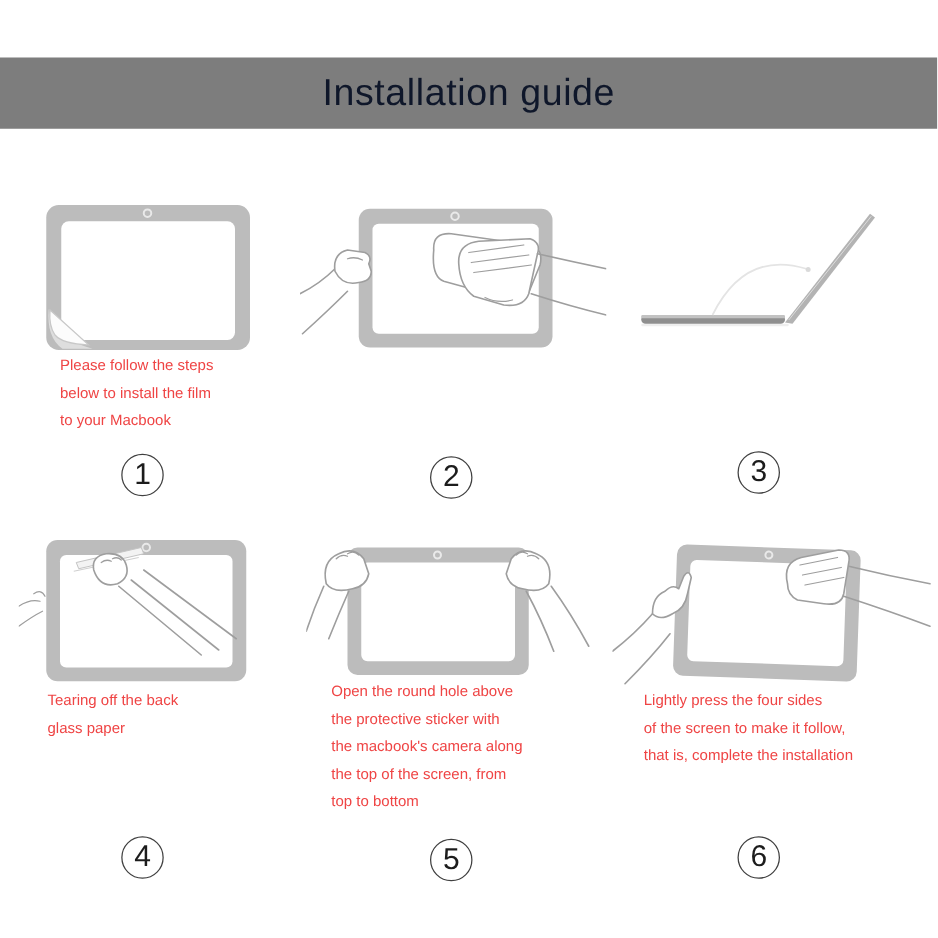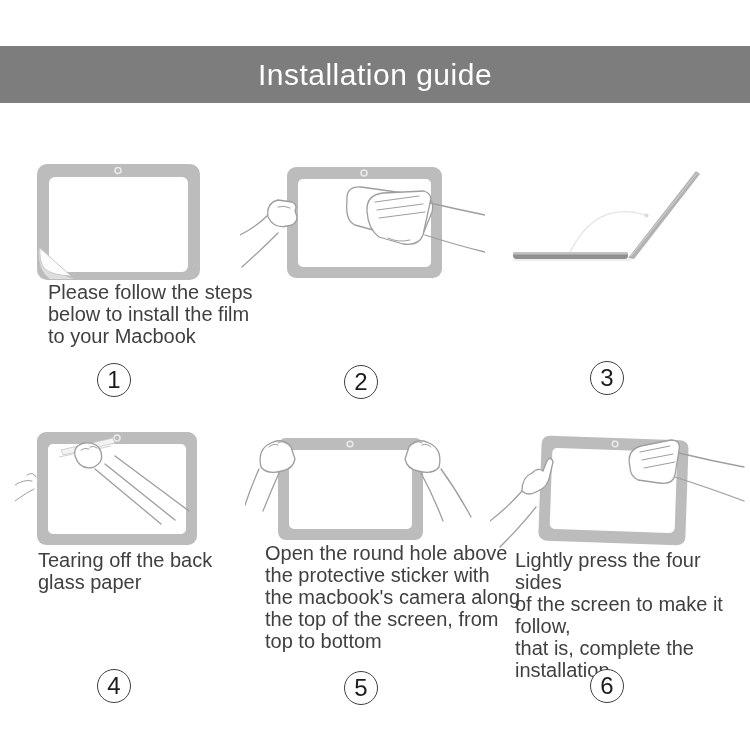--- a/index.html
+++ b/index.html
@@ -1,22 +1,22 @@
 <!DOCTYPE html>
 <html><head>
 <meta charset="utf-8">
 <style>
   html,body{margin:0;padding:0;background:#fff;}
   .canvas{position:relative;width:750px;height:750px;background:#ffffff;overflow:hidden;
           font-family:"Liberation Sans", sans-serif;}
   .titlebar{position:absolute;left:0;top:46px;width:750px;height:57px;background:#7d7d7d;
             display:flex;align-items:center;justify-content:center;}
-  .titlebar h1{margin:0;font-size:30px;font-weight:400;color:#ffffff;letter-spacing:0.5px;}
+  .titlebar h1{margin:0;font-size:30px;font-weight:400;color:#0f172a;letter-spacing:0.5px;}
   .ill{position:absolute;}
-  .caption{position:absolute;margin:0;font-size:20px;line-height:22px;color:#404040;
+  .caption{position:absolute;margin:0;font-size:12px;line-height:22px;color:#ef4444;
            white-space:pre-line;}
   .numcircle{position:absolute;width:34px;height:34px;border:1.6px solid #404040;border-radius:50%;
              display:flex;align-items:center;justify-content:center;box-sizing:border-box;
              font-size:24px;color:#1c1c1c;background:#fff;}
   
   .ln{fill:none;stroke:#9e9e9e;stroke-width:1.3;stroke-linecap:round;stroke-linejoin:round;}
   .lnthin{fill:none;stroke:#9e9e9e;stroke-width:1;stroke-linecap:round;stroke-linejoin:round;}
   .hand{fill:#ffffff;stroke:#9e9e9e;stroke-width:1.3;stroke-linejoin:round;}
   .tabbody{fill:#bcbcbc;}
   .tabscr{fill:#ffffff;}

